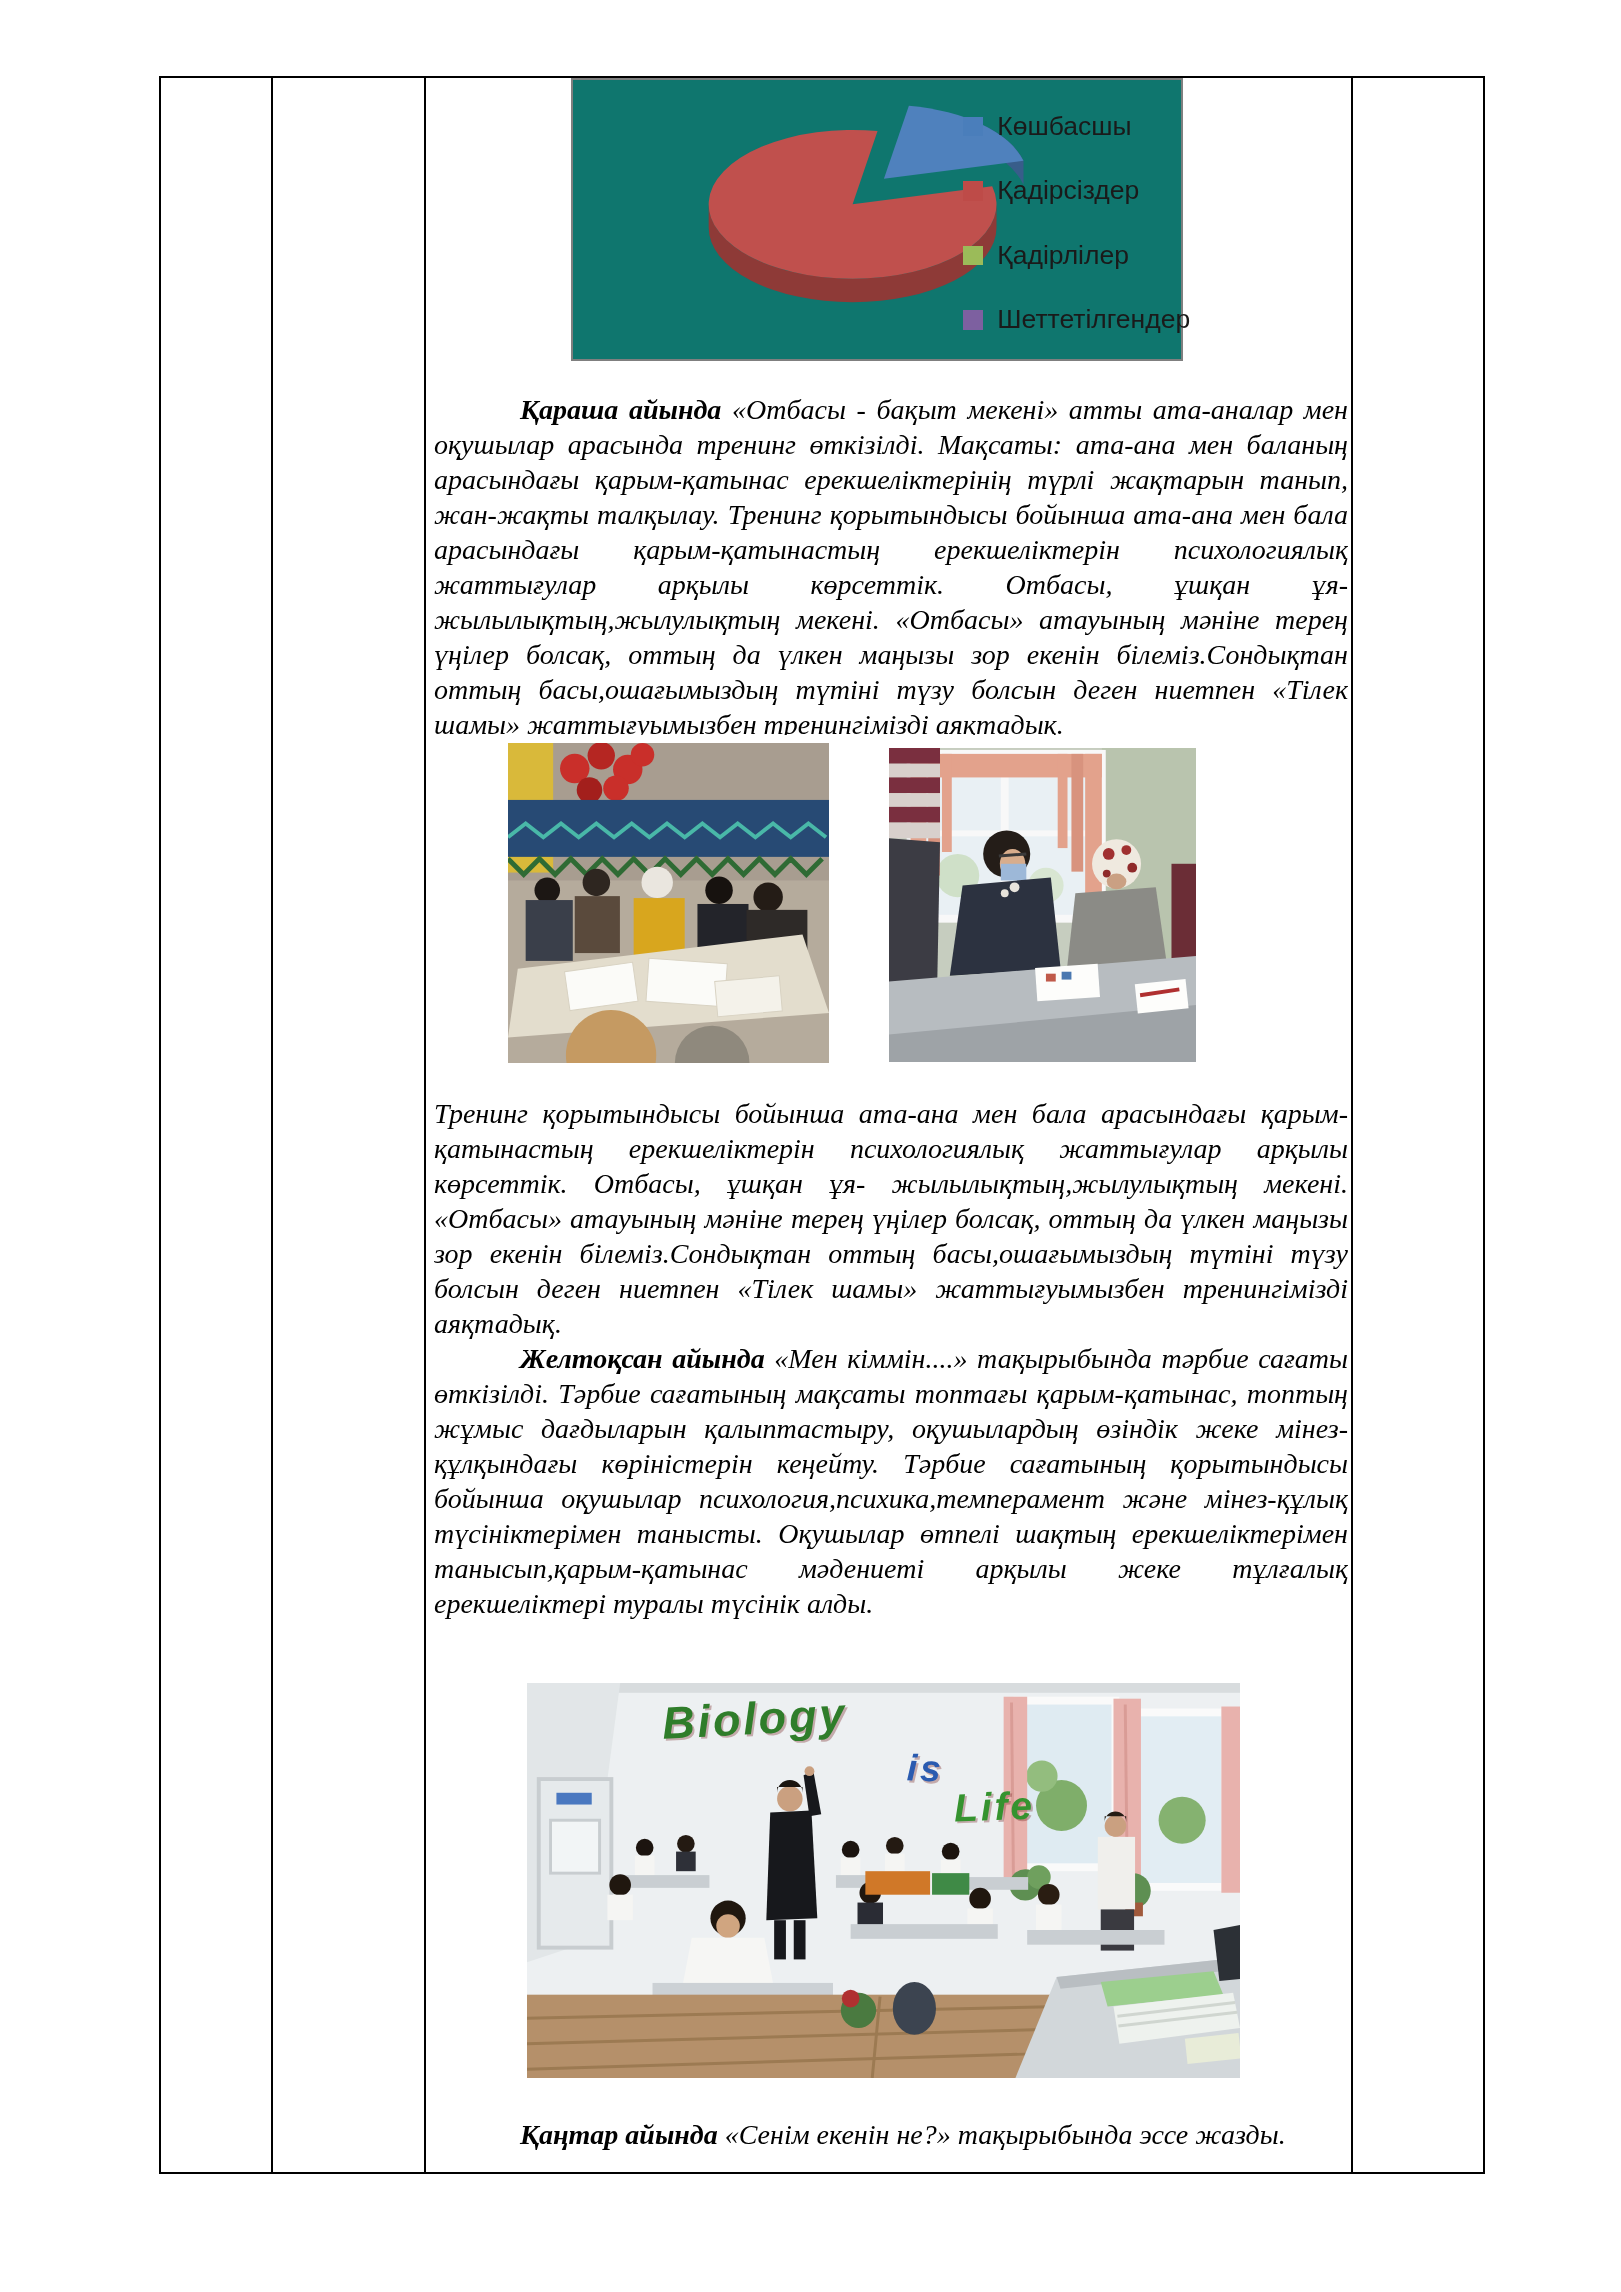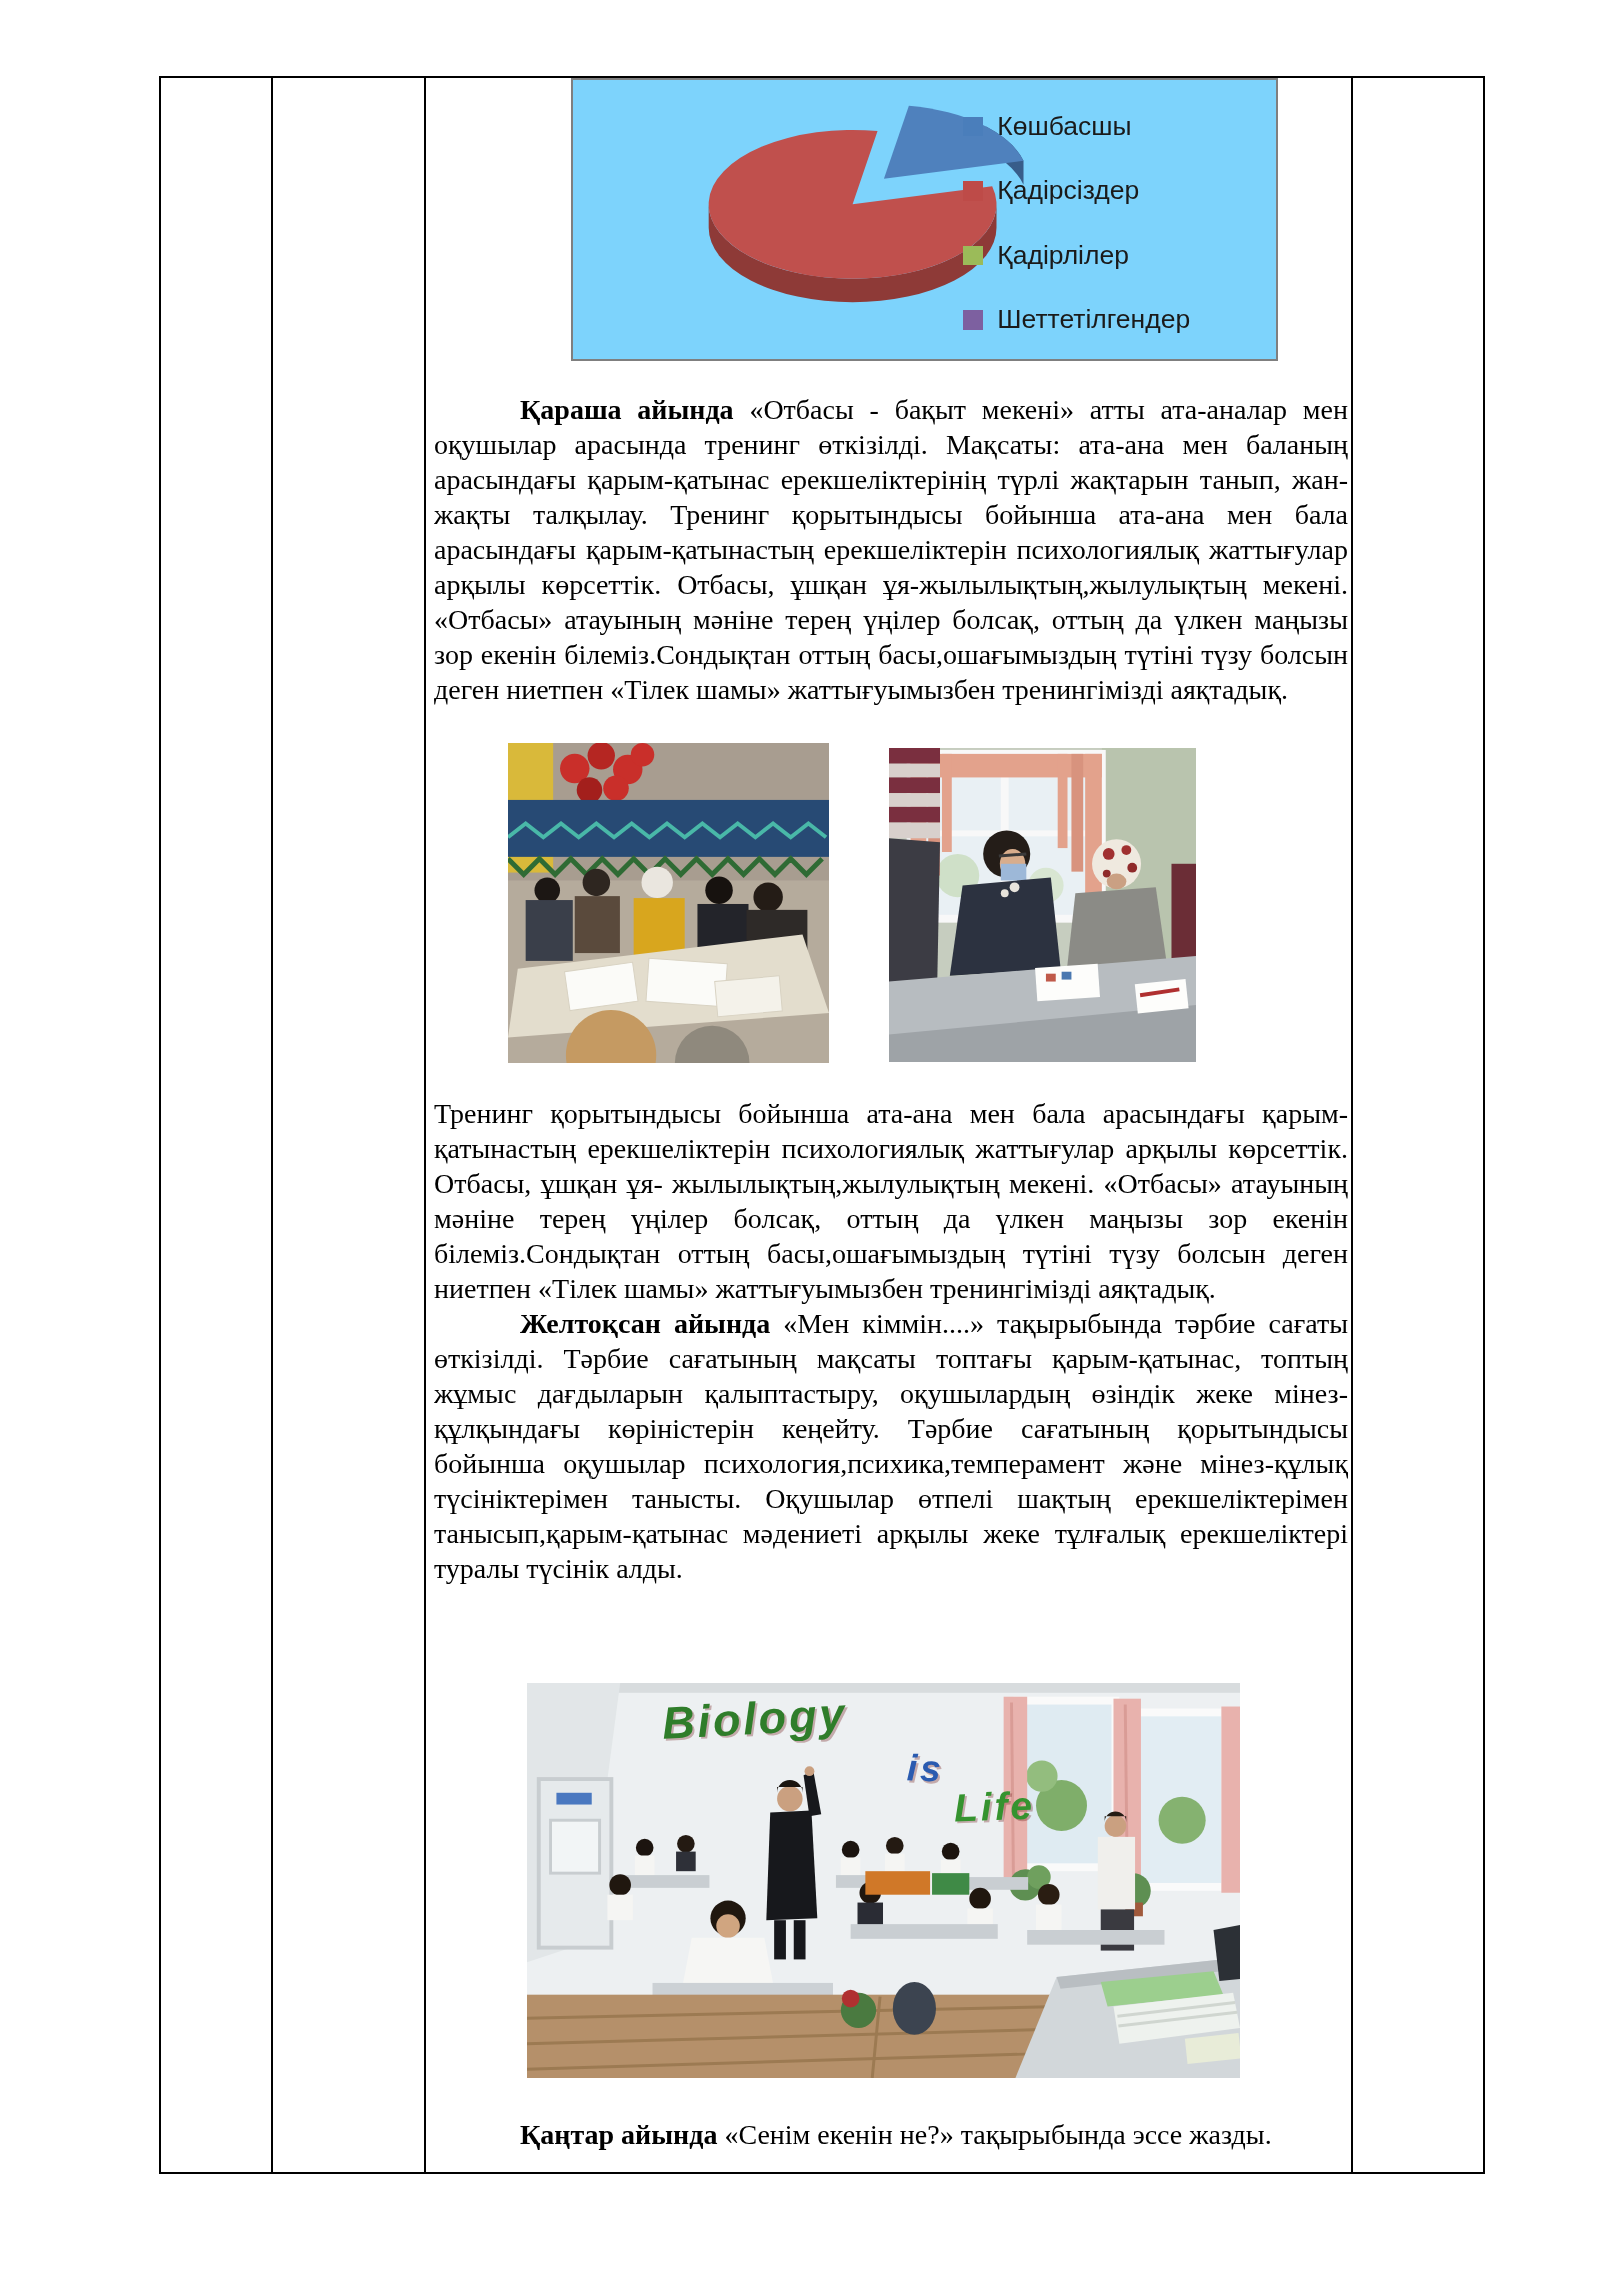--- a/index.html
+++ b/index.html
@@ -13,36 +13,36 @@
     position:absolute;left:159px;top:76px;width:1326px;height:2098px;
     border:2.9px solid #000;box-sizing:border-box;background:#fff;
   }
   .vline{position:absolute;top:76px;height:2098px;width:2px;background:#000;}
   #vline-1{left:271px;}
   #vline-2{left:424px;}
   #vline-3{left:1351px;}
 
   
   .chart-box{
-    position:absolute;left:571px;top:78px;width:707px;height:283px;
-    border:2px solid #7f7f7f;box-sizing:border-box;background:#7dd3fc;padding-left:16px;
+    position:absolute;left:571px;top:78px;width:612px;height:283px;
+    border:2px solid #7f7f7f;box-sizing:border-box;background:#0f766e;padding-left:16px;
   }
   .pie-svg{position:absolute;left:0;top:0;}
   .legend{position:absolute;left:390px;top:33px;width:221px;}
   .legend-item{display:flex;align-items:center;height:27.4px;margin-bottom:37px;}
   .legend-swatch{width:19.6px;height:19.6px;margin-right:14.7px;flex:0 0 auto;}
   .legend-label{
     font-family:"Liberation Sans",sans-serif;font-size:26.5px;line-height:27.4px;
     color:#1a1a1a;white-space:nowrap;
   }
 
   
   .para-block{
     position:absolute;left:434px;width:914px;
-    font-size:28px;line-height:35px;text-align:justify;
+    font-size:28px;line-height:35px;text-align:justify;font-style:italic;
   }
   .para-block p{margin:0;}
   .indent{text-indent:86px;}
   .lead{font-weight:bold;}
   #para1{top:392px;height:343px;overflow:hidden;}
   #para23{top:1096px;height:576px;overflow:hidden;}
   #para4{top:2117px;height:41px;overflow:hidden;}
 
   
   .photo{position:absolute;overflow:hidden;}

